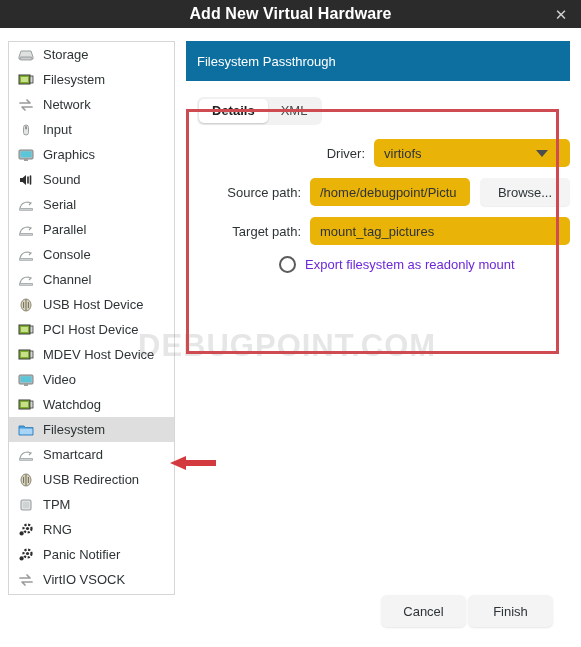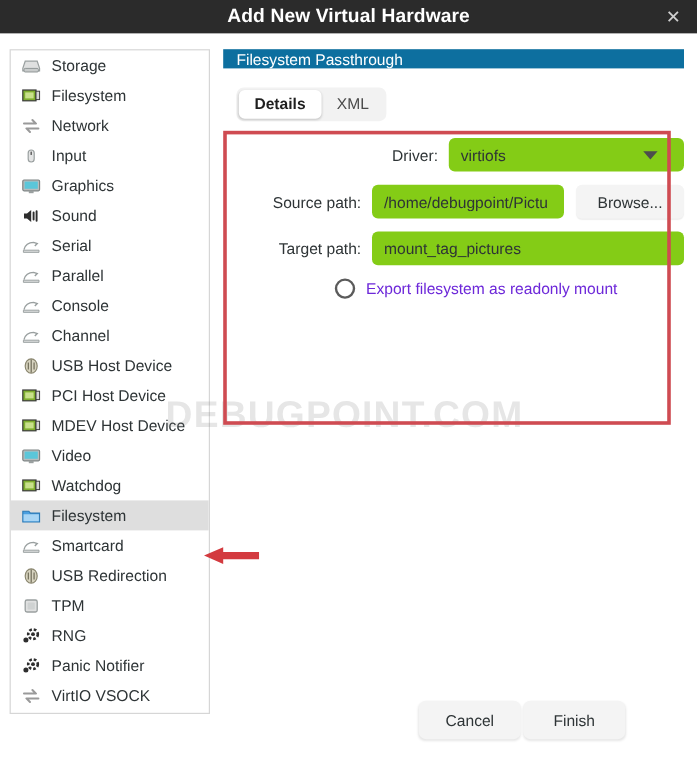--- a/index.html
+++ b/index.html
@@ -92,21 +92,21 @@
   }
   .side-icon svg { display: block; }
 
   
   .pane {
     position: absolute;
     left: 186px; top: 13px;
     width: 384px;
   }
   .pane-header {
-    height: 16px;
+    height: 40px;
     background: #0d6f9f;
     display: flex;
     align-items: center;
     padding-left: 11px;
     box-sizing: border-box;
   }
   .pane-header-text {
     color: #ffffff;
     font-size: 13px;
   }
@@ -158,21 +158,21 @@
     width: 86px;
     text-align: right;
     font-size: 13px;
     color: #2e3436;
     padding-right: 9px;
     box-sizing: border-box;
     flex: 0 0 86px;
     margin-left: 7px;
   }
   .field-base {
-    background: #84cc16;
+    background: #eab308;
     border: none;
     border-radius: 5px;
     height: 28px;
     font-family: "Liberation Sans", sans-serif;
     font-size: 13px;
     color: #2e3436;
     box-sizing: border-box;
     padding: 0 10px;
     outline: none;
   }
@@ -251,22 +251,22 @@
     color: rgba(130,130,130,0.20);
     z-index: 4;
     pointer-events: none;
     user-select: none;
     white-space: nowrap;
   }
 
   
   .footer {
     position: absolute;
-    left: 0; bottom: 15px;
-    width: 530px; height: 62px;
+    left: 0; bottom: 4px;
+    width: 530px; height: 62px; padding-left: 32px;
   }
   .btn {
     position: absolute;
     top: 14px;
     height: 32px;
     background: #f4f4f4;
     border: none;
     border-radius: 6px;
     font-family: "Liberation Sans", sans-serif;
     font-size: 13px;

